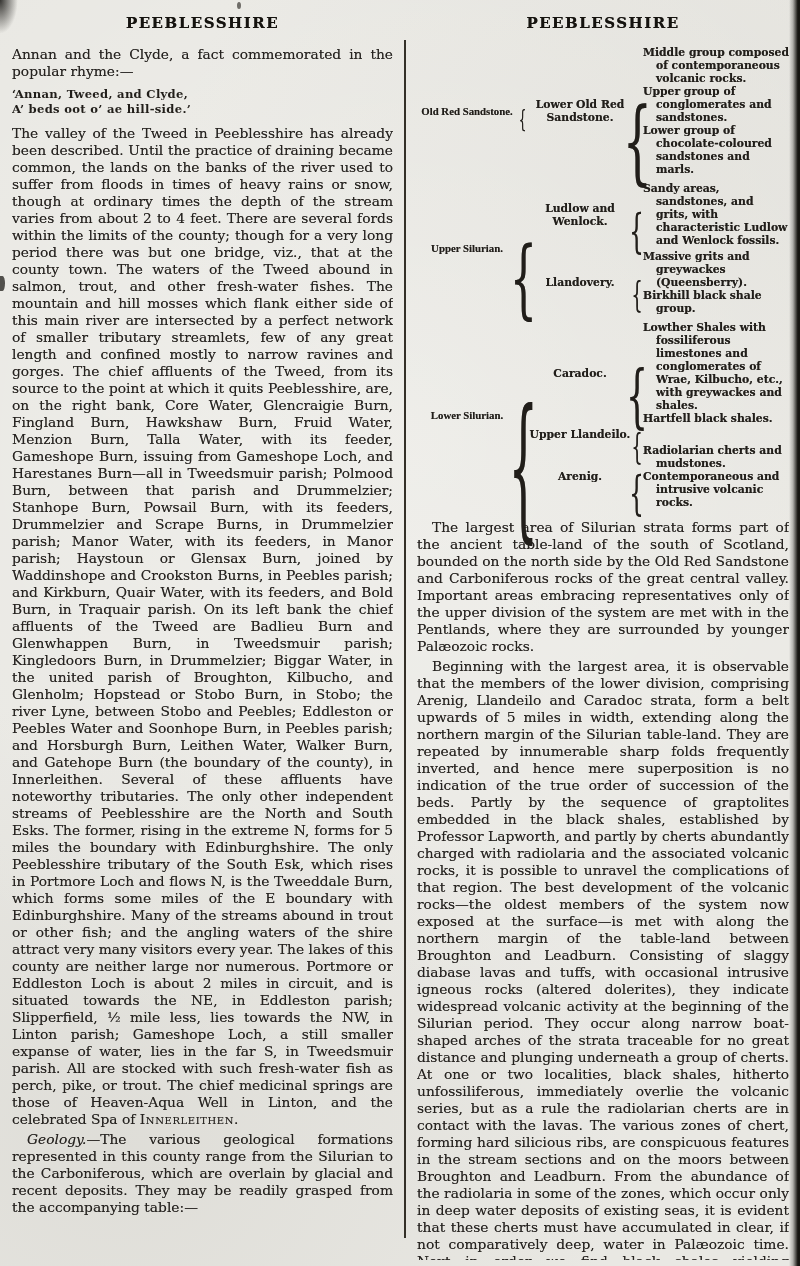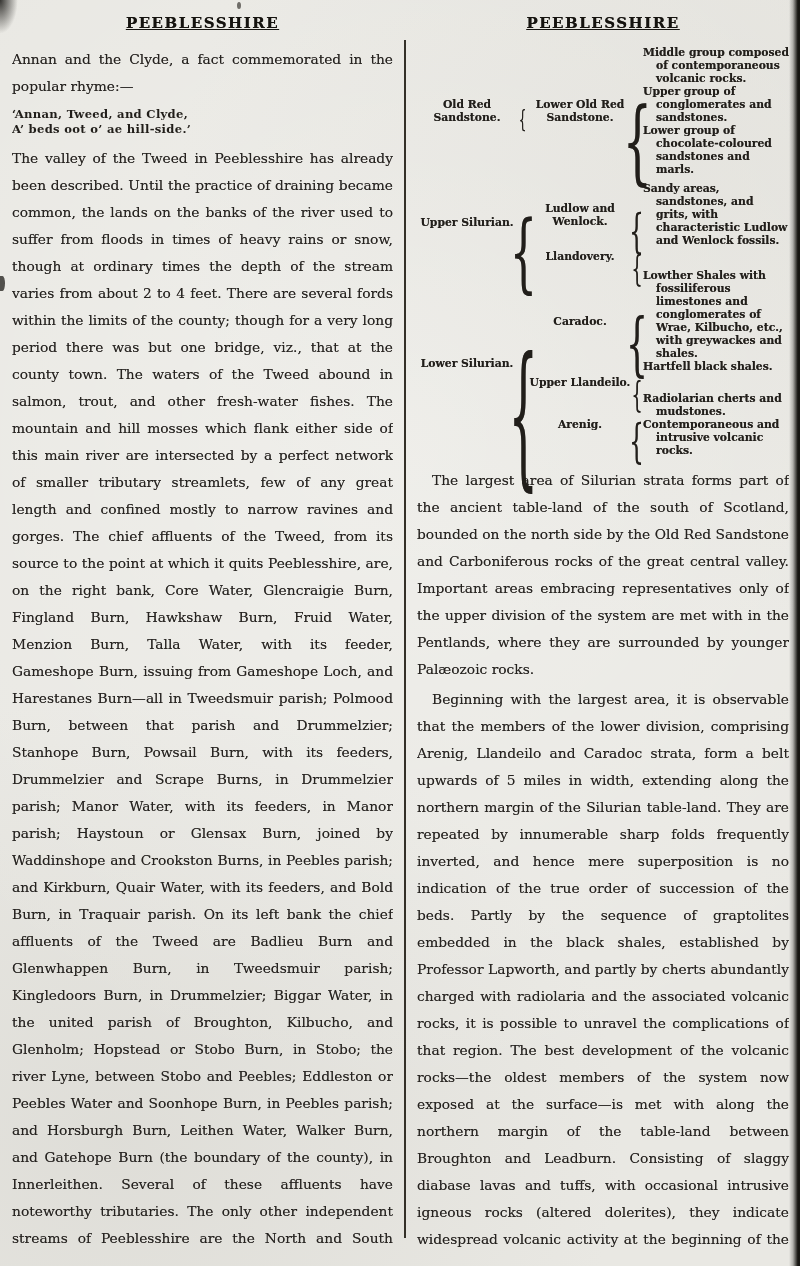--- a/index.html
+++ b/index.html
@@ -12,44 +12,44 @@
       radial-gradient(90% 50% at 85% 15%, rgba(200,198,190,0.20), rgba(0,0,0,0) 70%),
       #e9e8e3;
     font-family:"DejaVu Serif","Liberation Serif",serif;
     color:#262320;
   }
   .col{position:absolute;top:10px;height:1250px;overflow:hidden;}
   .col-left{left:12px;width:381px;}
   .col-right{left:417px;width:372px;}
   .header{
     text-align:center;font-weight:bold;font-size:15px;letter-spacing:1.5px;
-    color:#15130f;margin:4px 0 14px 0;text-shadow:0 0 0.5px rgba(21,19,15,0.7);text-decoration:underline;
+    color:#15130f;margin:4px 0 14px 0;text-shadow:0 0 0.5px rgba(21,19,15,0.7);
   }
   .para{
-    margin:0 0 3px 0;font-size:13.8px;line-height:27px;text-align:justify;
+    margin:0 0 3px 0;font-size:13.8px;line-height:17px;text-align:justify;
     text-shadow:0 0 0.4px rgba(38,35,32,0.55);
   }
   .para.indent{text-indent:15px;}
   .italic{font-style:italic;margin-top:16px;}
   .smallcaps{font-variant:small-caps;letter-spacing:0.6px;}
   .verse{
     text-align:left;font-size:11.6px;font-weight:bold;line-height:14.5px;
     margin:7px 0 9px 0;letter-spacing:0.3px;color:#211e1a;
   }
   
   .gtable{
     font-size:10.8px;line-height:13px;font-weight:bold;color:#211e1a;
     text-shadow:0 0 0.3px rgba(33,30,26,0.6);
   }
   .trow{display:flex;align-items:center;}
   .trow.major{margin-top:6px;}
   .subcol{flex:1;}
   .subcol .trow + .trow{margin-top:3px;}
   .tlabel{text-align:center;flex-shrink:0;}
-  .rt .tlabel1{width:100px;}
+  .rt .tlabel1{width:100px;font-family:Liberation Serif, serif;}
   .rt .tlabel2{width:102px;}
   .tdesc{flex:1;min-width:0;}
   .dline{padding-left:13px;text-indent:-13px;}
   .brace{
     flex-shrink:0;width:12px;display:flex;align-items:center;justify-content:center;
     font-family:"DejaVu Serif",serif;font-weight:normal;overflow:visible;align-self:stretch;
   }
   .brace span{display:inline-block;line-height:0;transform:translateY(0.34em) scaleX(0.5);}
   .brace.big span{transform:translateY(0.34em) scaleX(0.30);}
   
@@ -134,20 +134,24 @@
             <div class="tdesc">
               <div class="dline">Sandy areas, sandstones, and grits, with characteristic Ludlow and Wenlock fossils.</div>
             </div>
           </div>
 
           <div class="trow">
             <div class="tlabel tlabel2">Llandovery.</div>
             <div class="brace" style="font-size:35px">
                 <span>{</span>
               </div>
+            <div class="tdesc">
+              <div class="dline">Massive grits and greywackes (Queensberry).</div>
+              <div class="dline">Birkhill black shale group.</div>
+            </div>
           </div>
 
         </div>
       </div>
 
       <div class="trow major">
         <div class="tlabel tlabel1">Lower Silurian.</div>
         <div class="brace big" style="font-size:155px">
             <span>{</span>
           </div>

